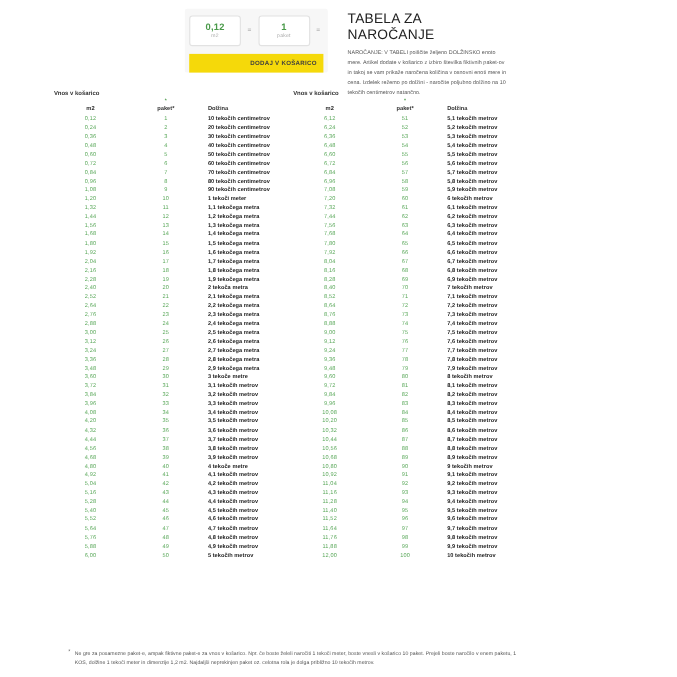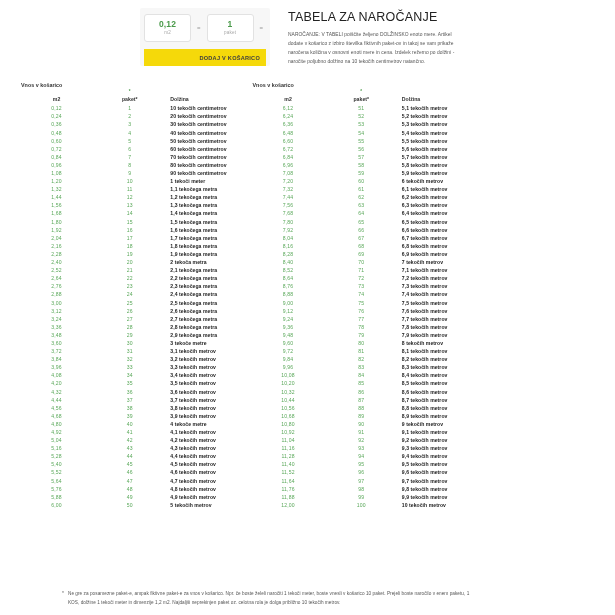--- a/index.html
+++ b/index.html
@@ -12,20 +12,21 @@
     background: #ffffff;
     font-family: "Liberation Sans", sans-serif;
     color: #333333;
     overflow: hidden;
   }
   .page {
     position: relative;
     width: 491px;
     height: 615px;
     box-sizing: border-box;
+    padding-left: 28px;
   }
 
   
   .top {
     display: flex;
     align-items: flex-start;
     padding: 8px 30px 0 140px;
     box-sizing: border-box;
     height: 82px;
   }

